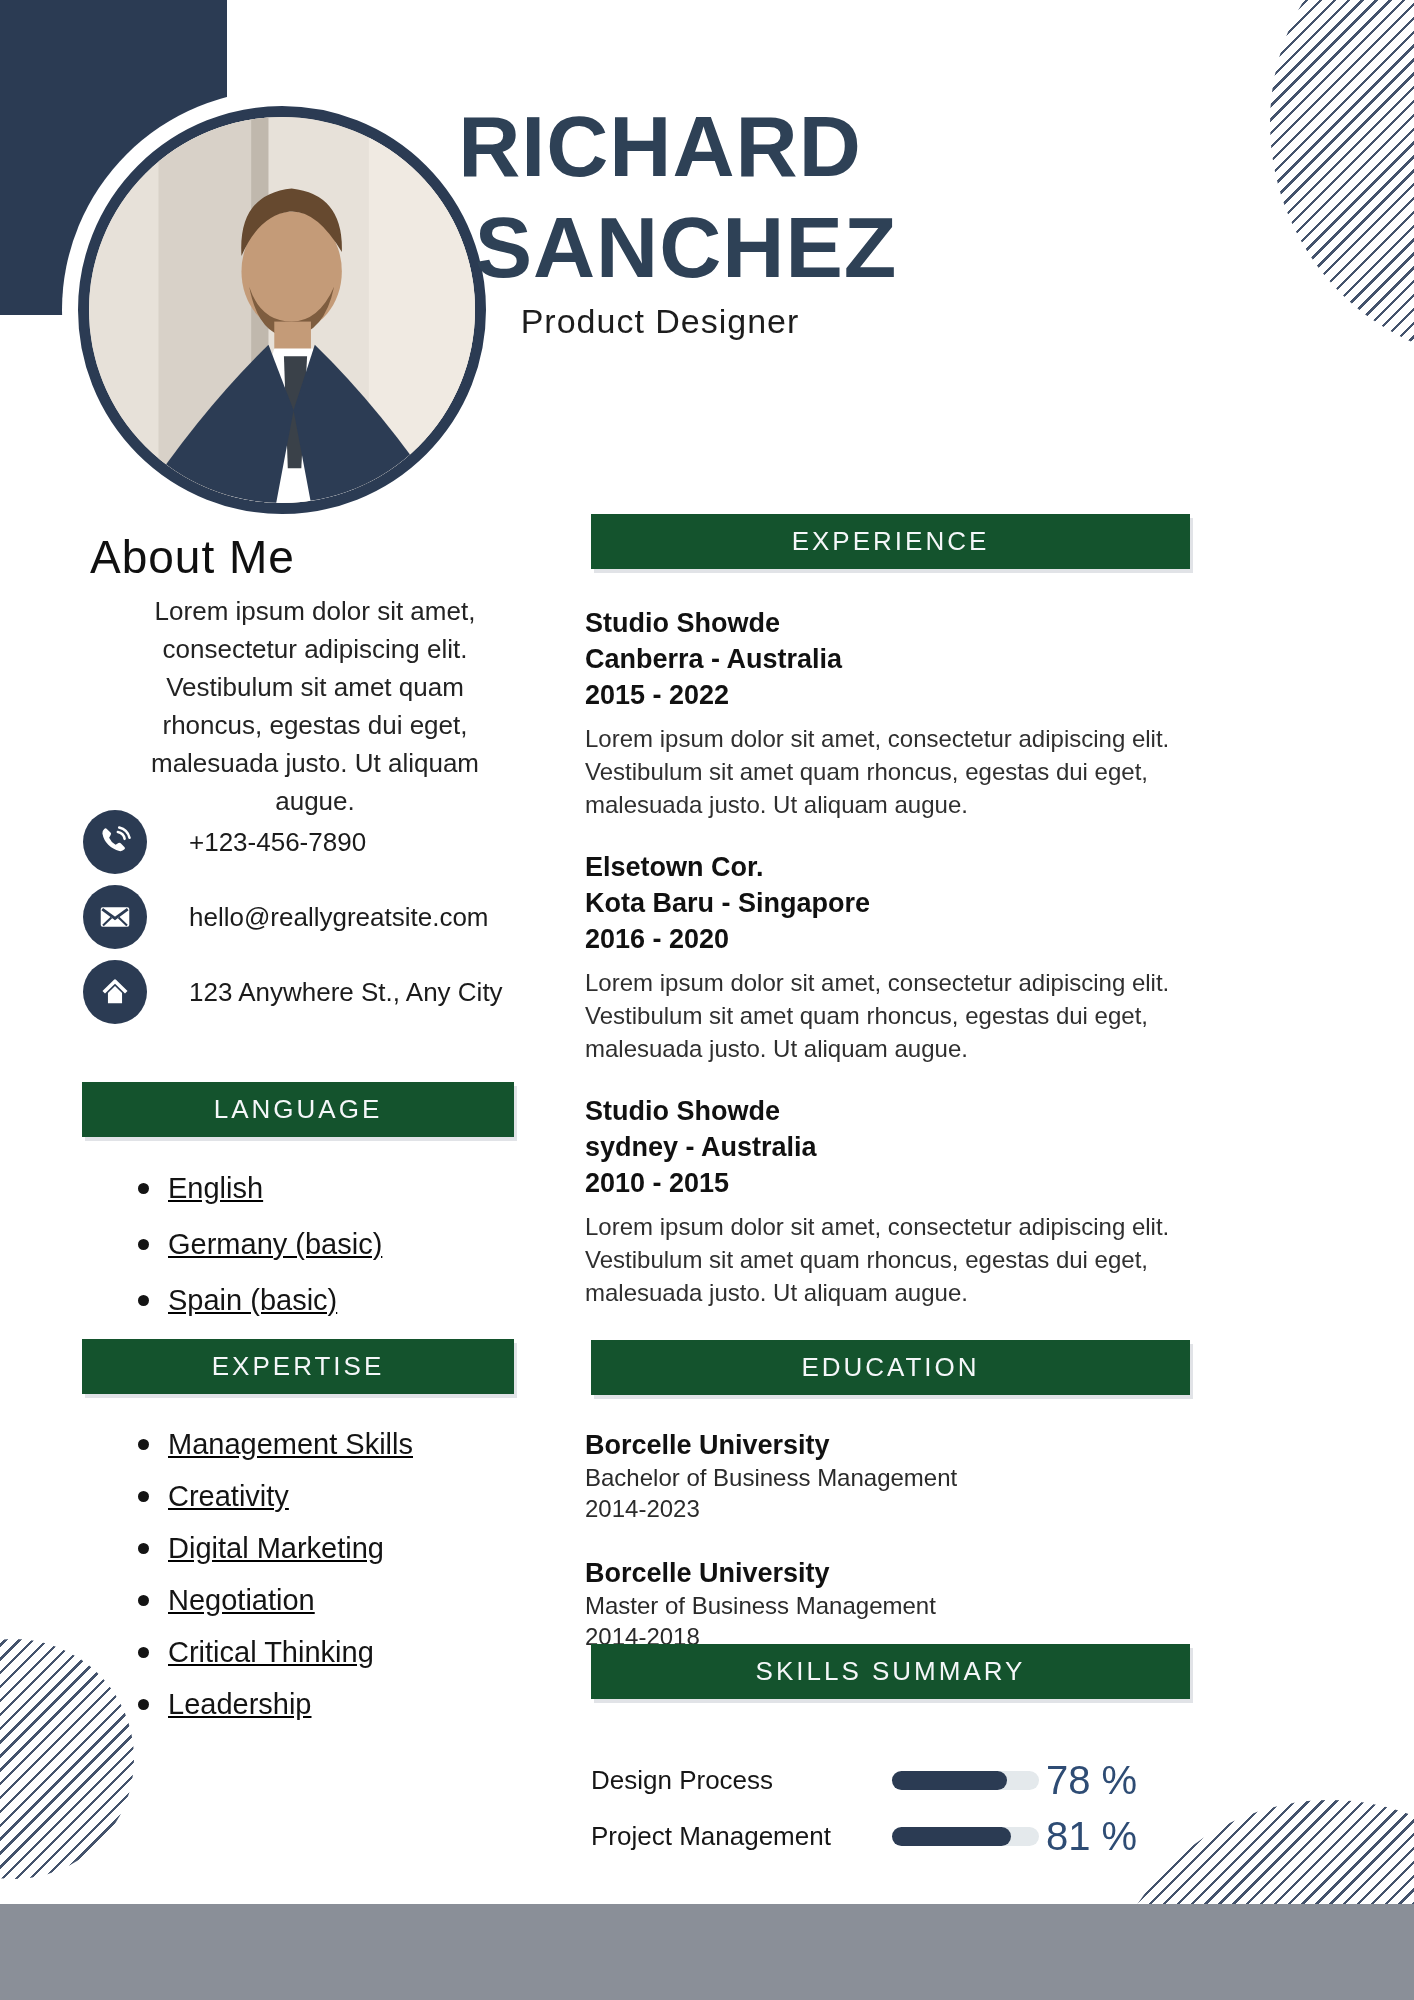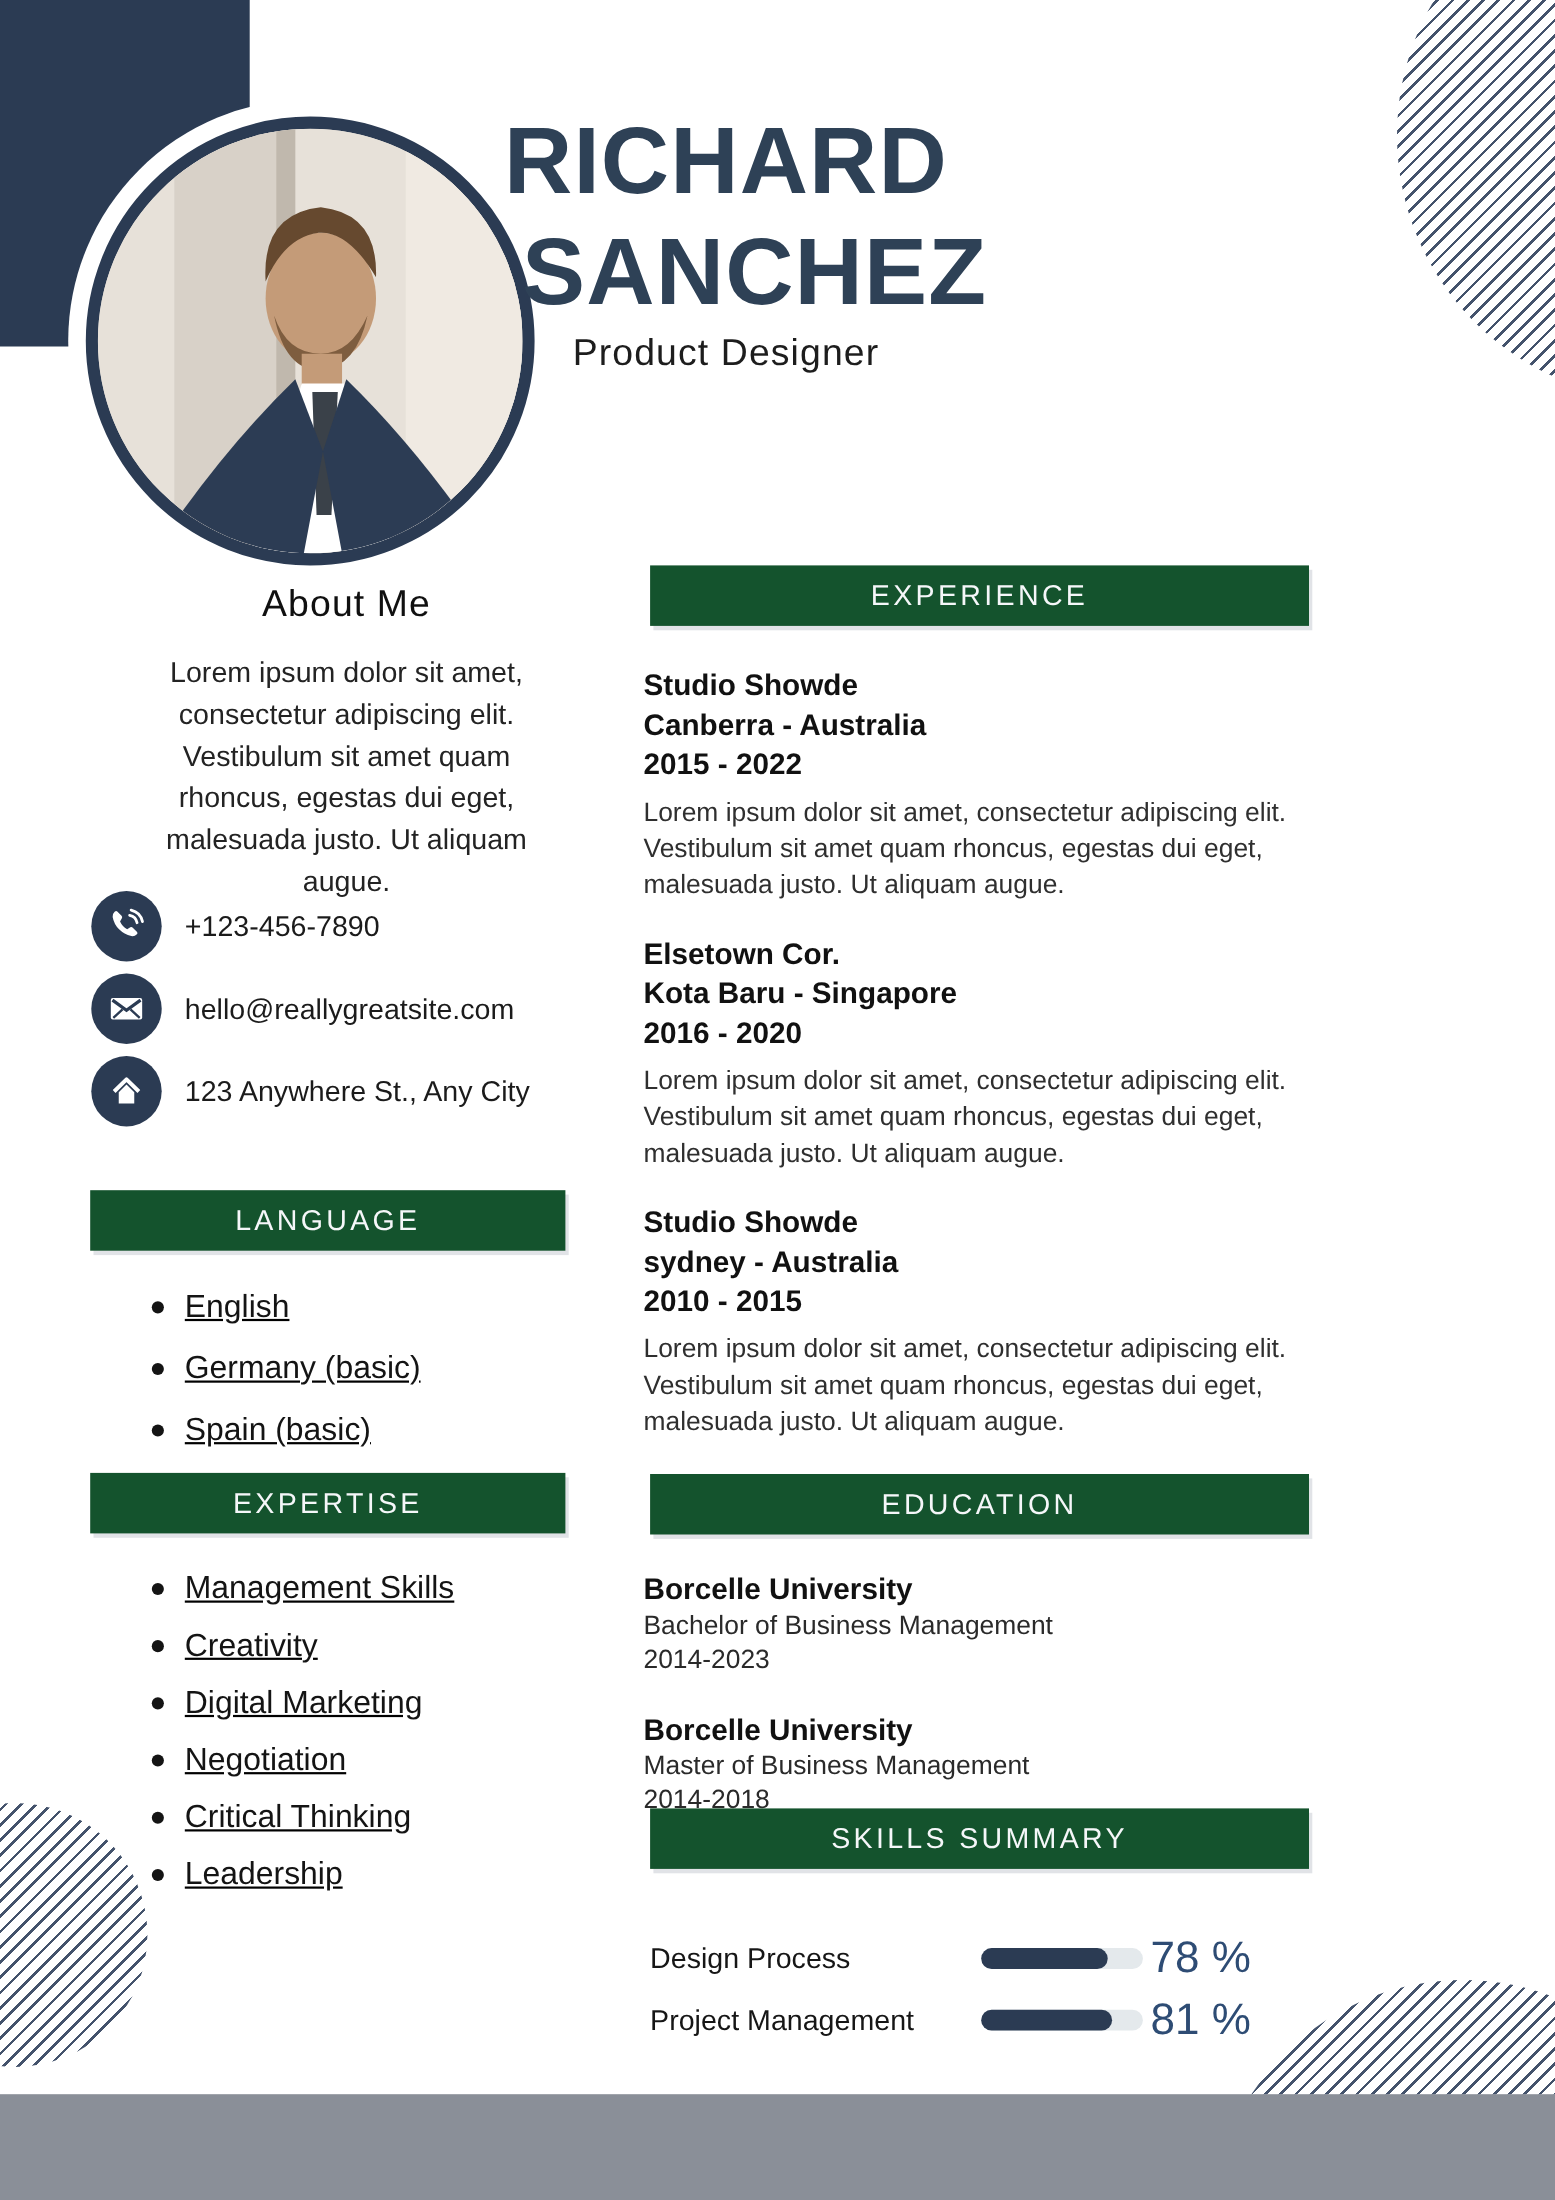--- a/index.html
+++ b/index.html
@@ -26,26 +26,26 @@
   }
   .photo svg { display:block; width:100%; height:100%; }
 
   
   .name-block { position:absolute; left:370px; top:96px; width:580px; text-align:center; color:#2e4156; }
   .name-line { font-size:86px; font-weight:700; line-height:101px; letter-spacing:1px; }
   .name-line.second { padding-left:52px; }
   .job-title { font-size:34px; font-weight:400; color:#1d1d1d; letter-spacing:1px; margin-top:4px; }
 
   
-  .about-title { position:absolute; left:90px; top:530px; width:450px; text-align:center;
-    font-size:34px; color:#101010; letter-spacing:1px; }
+  .about-title { position:absolute; left:90px; top:530px; width:450px; 
+    font-size:46px; color:#101010; letter-spacing:1px; }
   .about-text { position:absolute; left:130px; top:592px; width:370px; text-align:center;
     font-size:26px; line-height:38px; color:#232323; }
 
-  .contact-row { position:absolute; left:83px; height:64px; display:flex; align-items:center; }
+  .contact-row { position:absolute; left:83px; height:64px; display:flex; align-items:center;gap:21px; }
   .contact-row.r0 { top:810px; } .contact-row.r1 { top:885px; } .contact-row.r2 { top:960px; }
   .contact-icon { width:64px; height:64px; border-radius:50%; background:#2b3b53; flex:0 0 64px;
     display:flex; align-items:center; justify-content:center; }
   .contact-icon svg { width:36px; height:36px; }
   .contact-text { margin-left:21px; font-size:26px; color:#1b1b1b; }
 
   .section-bar {
     position:absolute; height:55px; background:#14532d; color:#f5f7f9;
     display:flex; align-items:center; justify-content:center;
     font-size:26px; letter-spacing:3px; box-shadow:3px 4px 0 rgba(43,59,83,0.14);

